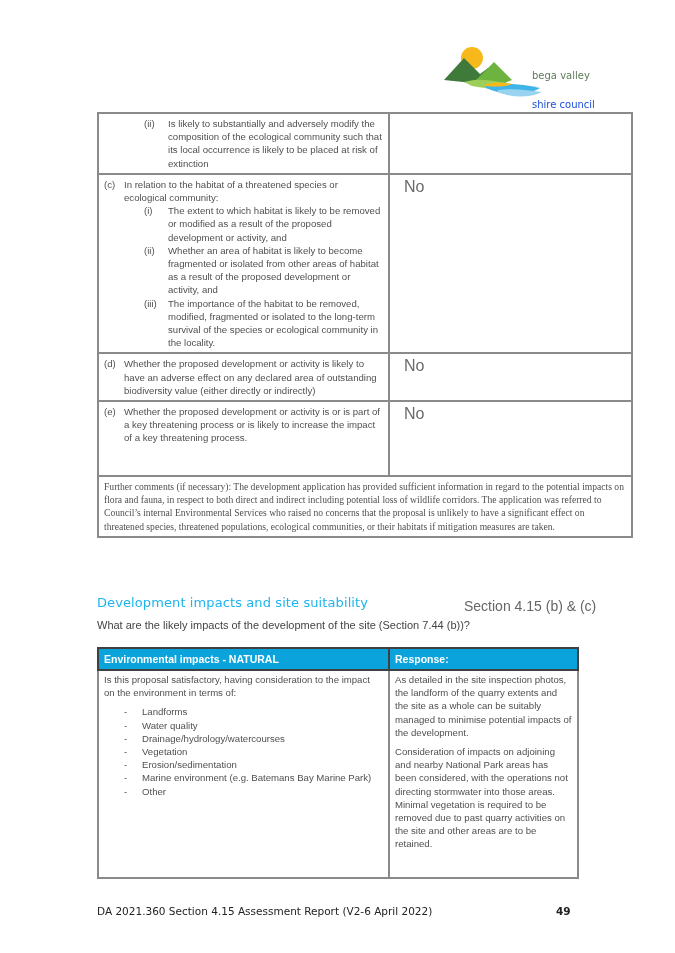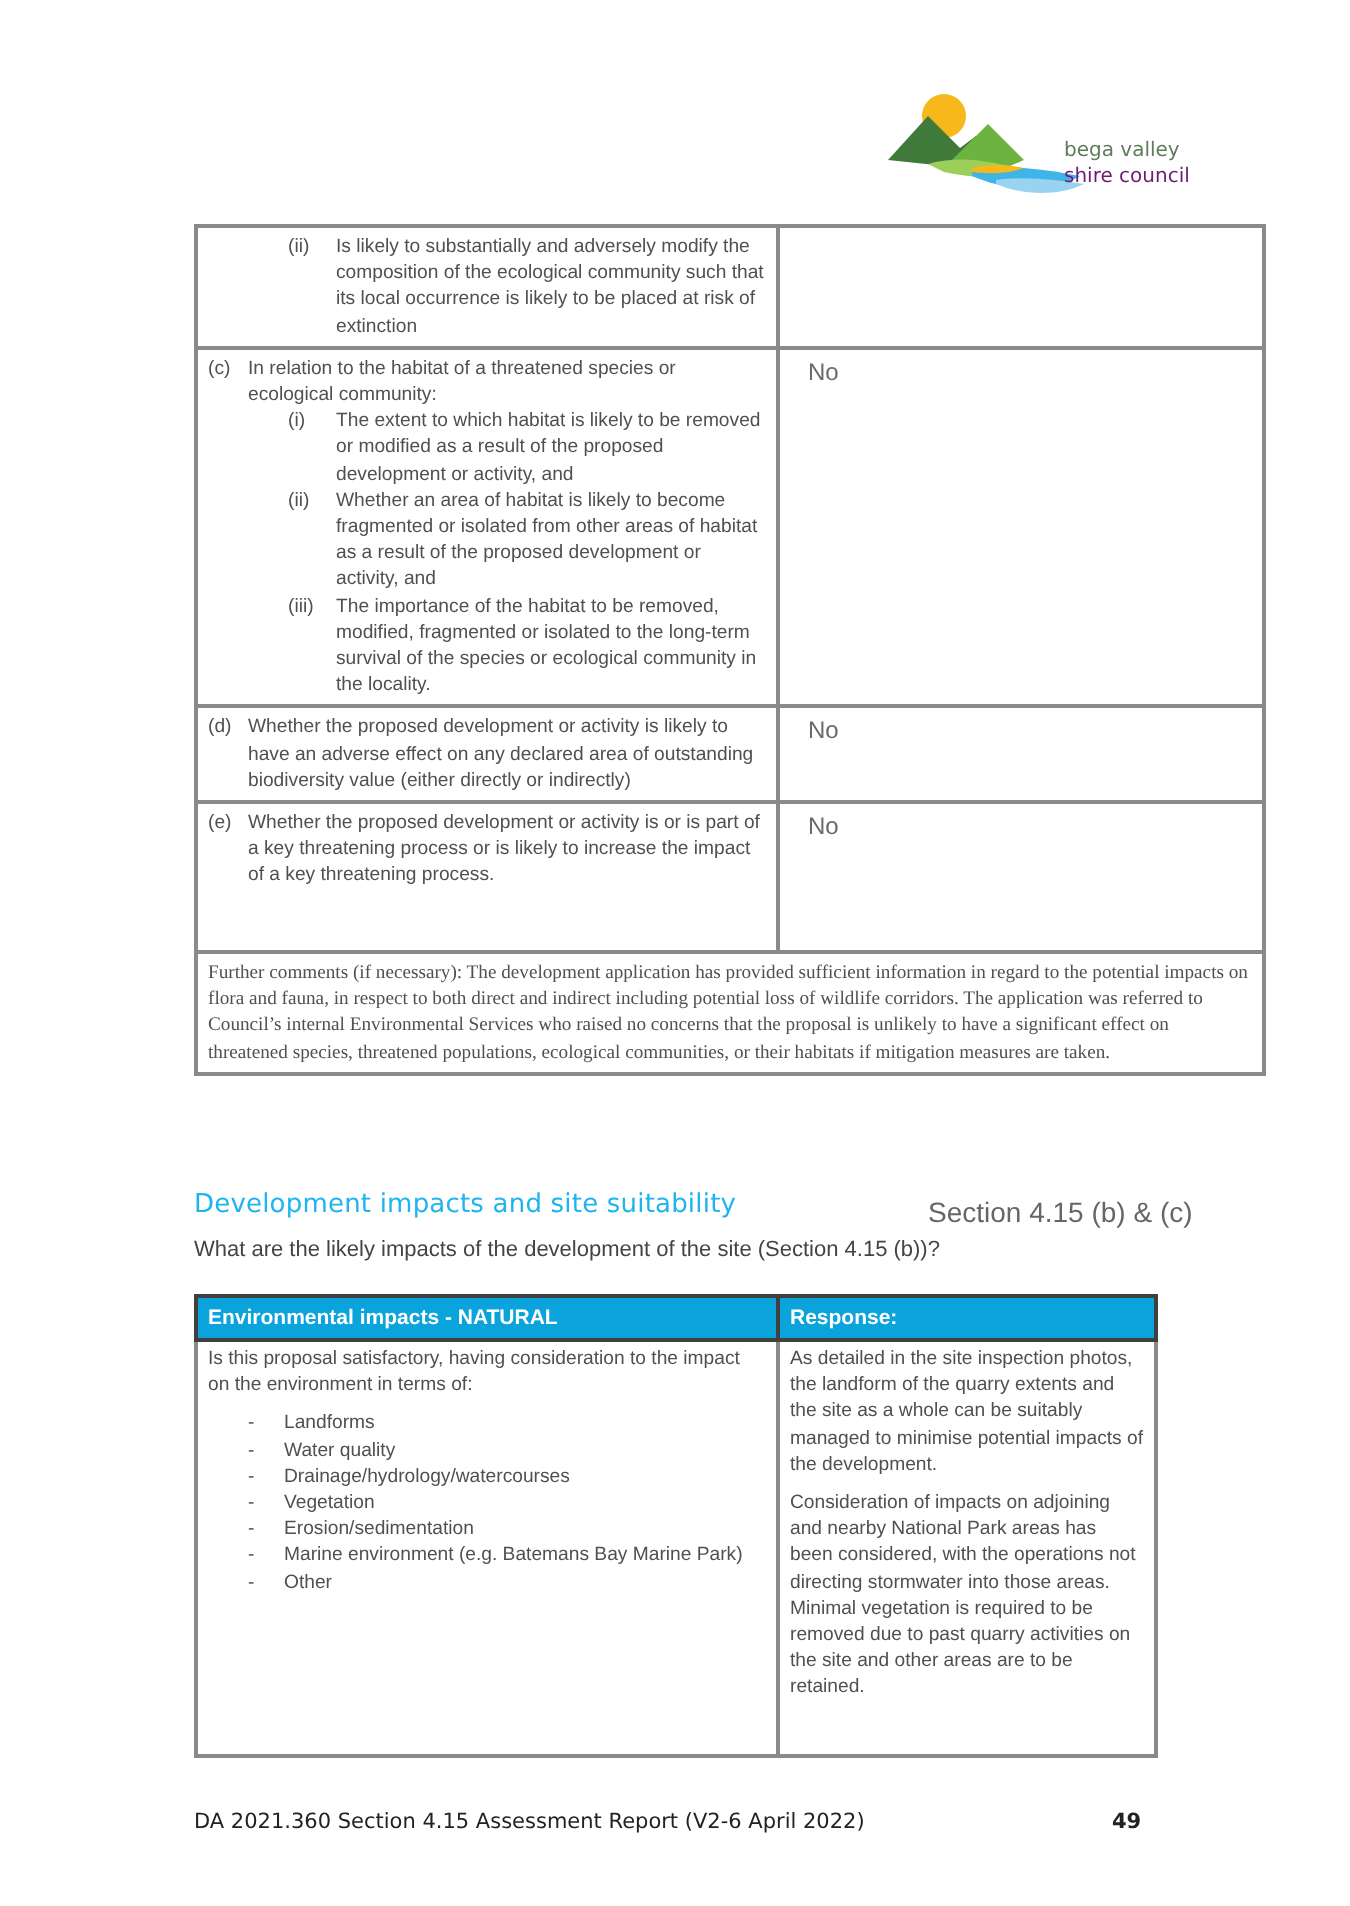--- a/index.html
+++ b/index.html
@@ -2,27 +2,27 @@
 <html><head>
   <meta charset="utf-8">
   <style>
     html, body { margin: 0; padding: 0; background: #ffffff; }
     body { width: 675px; height: 953px; position: relative; overflow: hidden;
            font-family: "Liberation Sans", "DejaVu Sans", sans-serif; color: #555; }
     .logo { position: absolute; left: 442px; top: 40px; width: 170px; height: 62px; }
     .logo-text { position: absolute; left: 90px; top: 29px; line-height: 13px; font-size: 10px;
                  font-family: "DejaVu Sans", sans-serif; }
     .logo-text .l1 { color: #5f7d5a; display: block; }
-    .logo-text .l2 { color: #701a75; display: block; }
+    .logo-text .l2 { color: #1d4ed8; display: block; margin-top: 16px; }
 
     table.crit { position: absolute; left: 97px; top: 112px; width: 536px; border-collapse: collapse; }
     table.crit td { border: 2px solid #8a8a8a; vertical-align: top; font-size: 9.6px; line-height: 13.2px;
                     color: #505050; padding: 3px 5px 3px 5px; }
     table.crit td.l { width: 279px; }
-    table.crit td.r { padding-left: 14px; padding-top: 5px; font-size: 12px; color: #6a6a6a; }
+    table.crit td.r { padding-left: 14px; padding-top: 5px; font-size: 16px; color: #6a6a6a; }
     .item { display: flex; }
     .item .lab { width: 20px; flex: none; }
     .sub { display: flex; margin-left: 40px; }
     .sub .lab { width: 24px; flex: none; }
     td.comments { font-size: 9.6px; line-height: 13.4px; padding: 3px 5px 4px 5px; font-family: Liberation Serif, serif; }
 
     .section-title { position: absolute; left: 97px; top: 595px; font-size: 13px; color: #1eb4ee;
                      font-family: "DejaVu Sans", sans-serif; letter-spacing: 0.1px; }
     .section-ref { position: absolute; left: 464px; top: 598px; font-size: 14px; color: #666; }
     .question { position: absolute; left: 97px; top: 619px; font-size: 11px; color: #444; }
@@ -113,21 +113,21 @@
     <td class="r">No</td>
   </tr>
   <tr>
     <td colspan="2" class="comments">Further comments (if necessary): The development application has provided sufficient information in regard to the potential impacts on flora and fauna, in respect to both direct and indirect including potential loss of wildlife corridors. The application was referred to Council’s internal Environmental Services who raised no concerns that the proposal is unlikely to have a significant effect on threatened species, threatened populations, ecological communities, or their habitats if mitigation measures are taken.</td>
   </tr>
 </tbody>
   </table>
 
 <div class="section-title">Development impacts and site suitability</div>
 <div class="section-ref">Section 4.15 (b) &amp; (c)</div>
-<div class="question">What are the likely impacts of the development of the site (Section 4.15 (b))?</div>
+<div class="question">What are the likely impacts of the development of the site (Section 7.44 (b))?</div>
 
 <table class="env">
   <tbody>
       <tr>
     <th>Environmental impacts - NATURAL</th>
     <th>Response:</th>
   </tr>
   <tr>
     <td class="l">
       <div>Is this proposal satisfactory, having consideration to the impact on the environment in terms of:</div>

